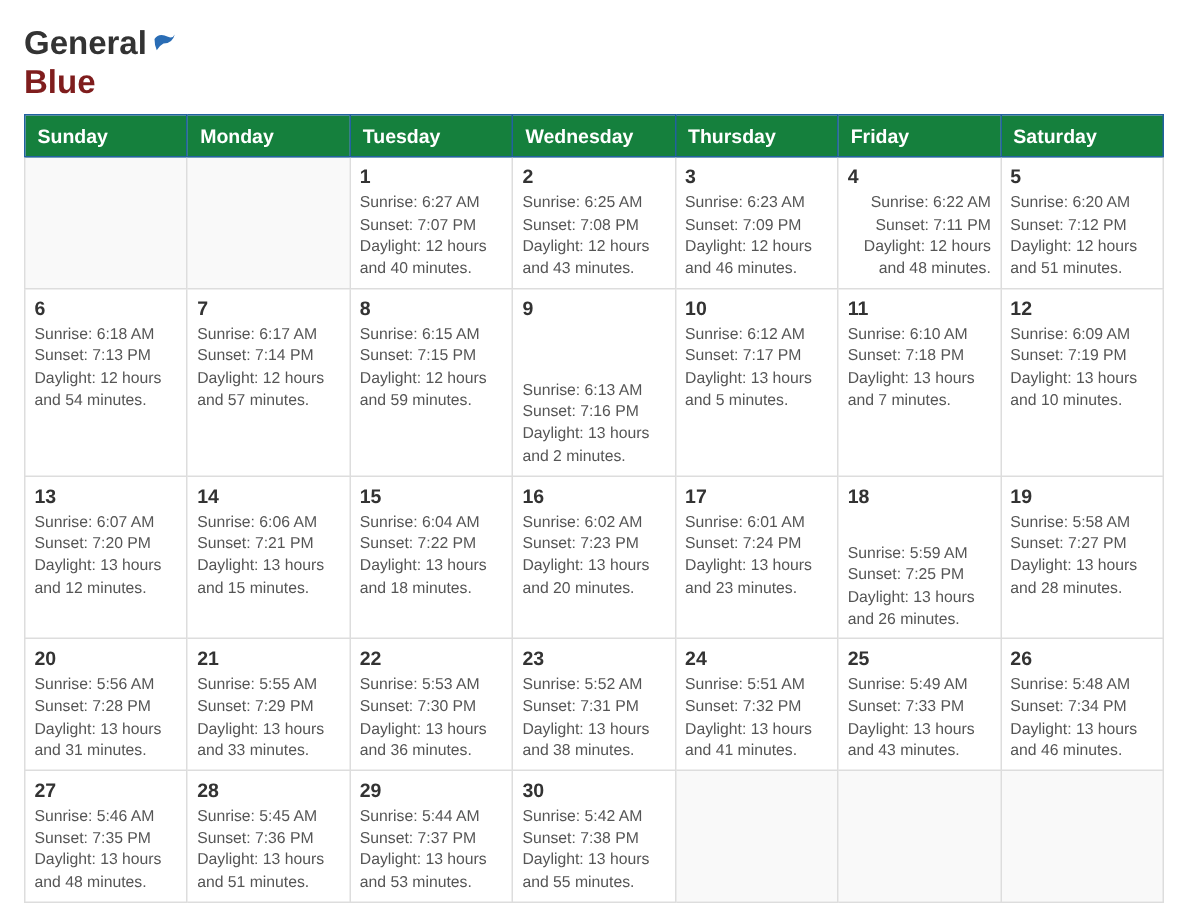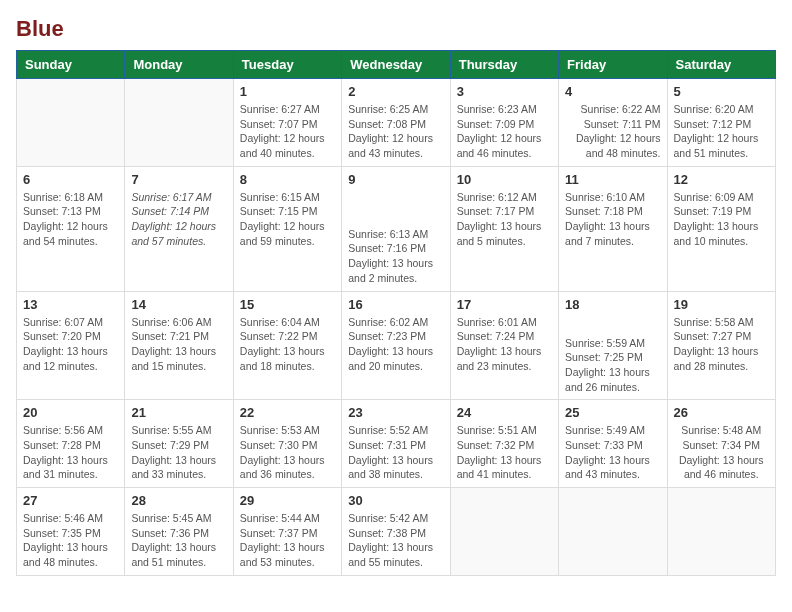--- a/index.html
+++ b/index.html
@@ -88,20 +88,26 @@
       font-size: 10.5px;
       color: #555;
       line-height: 1.4;
     }
   </style>
 </head>
 <body>
 
 <div class="header-area">
   <div class="logo">
+    <div class="logo-text">
+      <span class="logo-general">General</span>
+      <svg class="logo-icon" viewBox="0 0 24 24" xmlns="http://www.w3.org/2000/svg">
+        <path d="M4 8 Q8 2 16 6 Q20 8 22 4 Q20 12 12 12 Q8 14 6 18 Q4 14 4 8Z" fill="#2a6db5"></path>
+      </svg>
+    </div>
     <span class="logo-blue">Blue</span>
   </div>
   <div class="title-area">
     <div class="month-title"></div>
     <div class="location-title"></div>
   </div>
 </div>
 
 <table class="calendar">
   <thead>
@@ -152,21 +158,21 @@
       </tr>
       <tr>
         <td>
           <div class="day-number">6</div>
           <div class="day-info" style="white-space: pre-line;">Sunrise: 6:18 AM
 Sunset: 7:13 PM
 Daylight: 12 hours and 54 minutes.</div>
         </td>
         <td>
           <div class="day-number">7</div>
-          <div class="day-info" style="white-space: pre-line; font-style: italic;">Sunrise: 6:17 AM
+          <div class="day-info" style="white-space: pre-line;">Sunrise: 6:17 AM
 Sunset: 7:14 PM
 Daylight: 12 hours and 57 minutes.</div>
         </td>
         <td>
           <div class="day-number">8</div>
           <div class="day-info" style="white-space: pre-line;">Sunrise: 6:15 AM
 Sunset: 7:15 PM
 Daylight: 12 hours and 59 minutes.</div>
         </td>
         <td>
@@ -270,21 +276,21 @@
 Daylight: 13 hours and 41 minutes.</div>
         </td>
         <td>
           <div class="day-number">25</div>
           <div class="day-info" style="white-space: pre-line;">Sunrise: 5:49 AM
 Sunset: 7:33 PM
 Daylight: 13 hours and 43 minutes.</div>
         </td>
         <td>
           <div class="day-number">26</div>
-          <div class="day-info" style="white-space: pre-line; text-align: center;">Sunrise: 5:48 AM
+          <div class="day-info" style="white-space: pre-line;">Sunrise: 5:48 AM
 Sunset: 7:34 PM
 Daylight: 13 hours and 46 minutes.</div>
         </td>
       </tr>
       <tr>
         <td>
           <div class="day-number">27</div>
           <div class="day-info" style="white-space: pre-line;">Sunrise: 5:46 AM
 Sunset: 7:35 PM
 Daylight: 13 hours and 48 minutes.</div>

